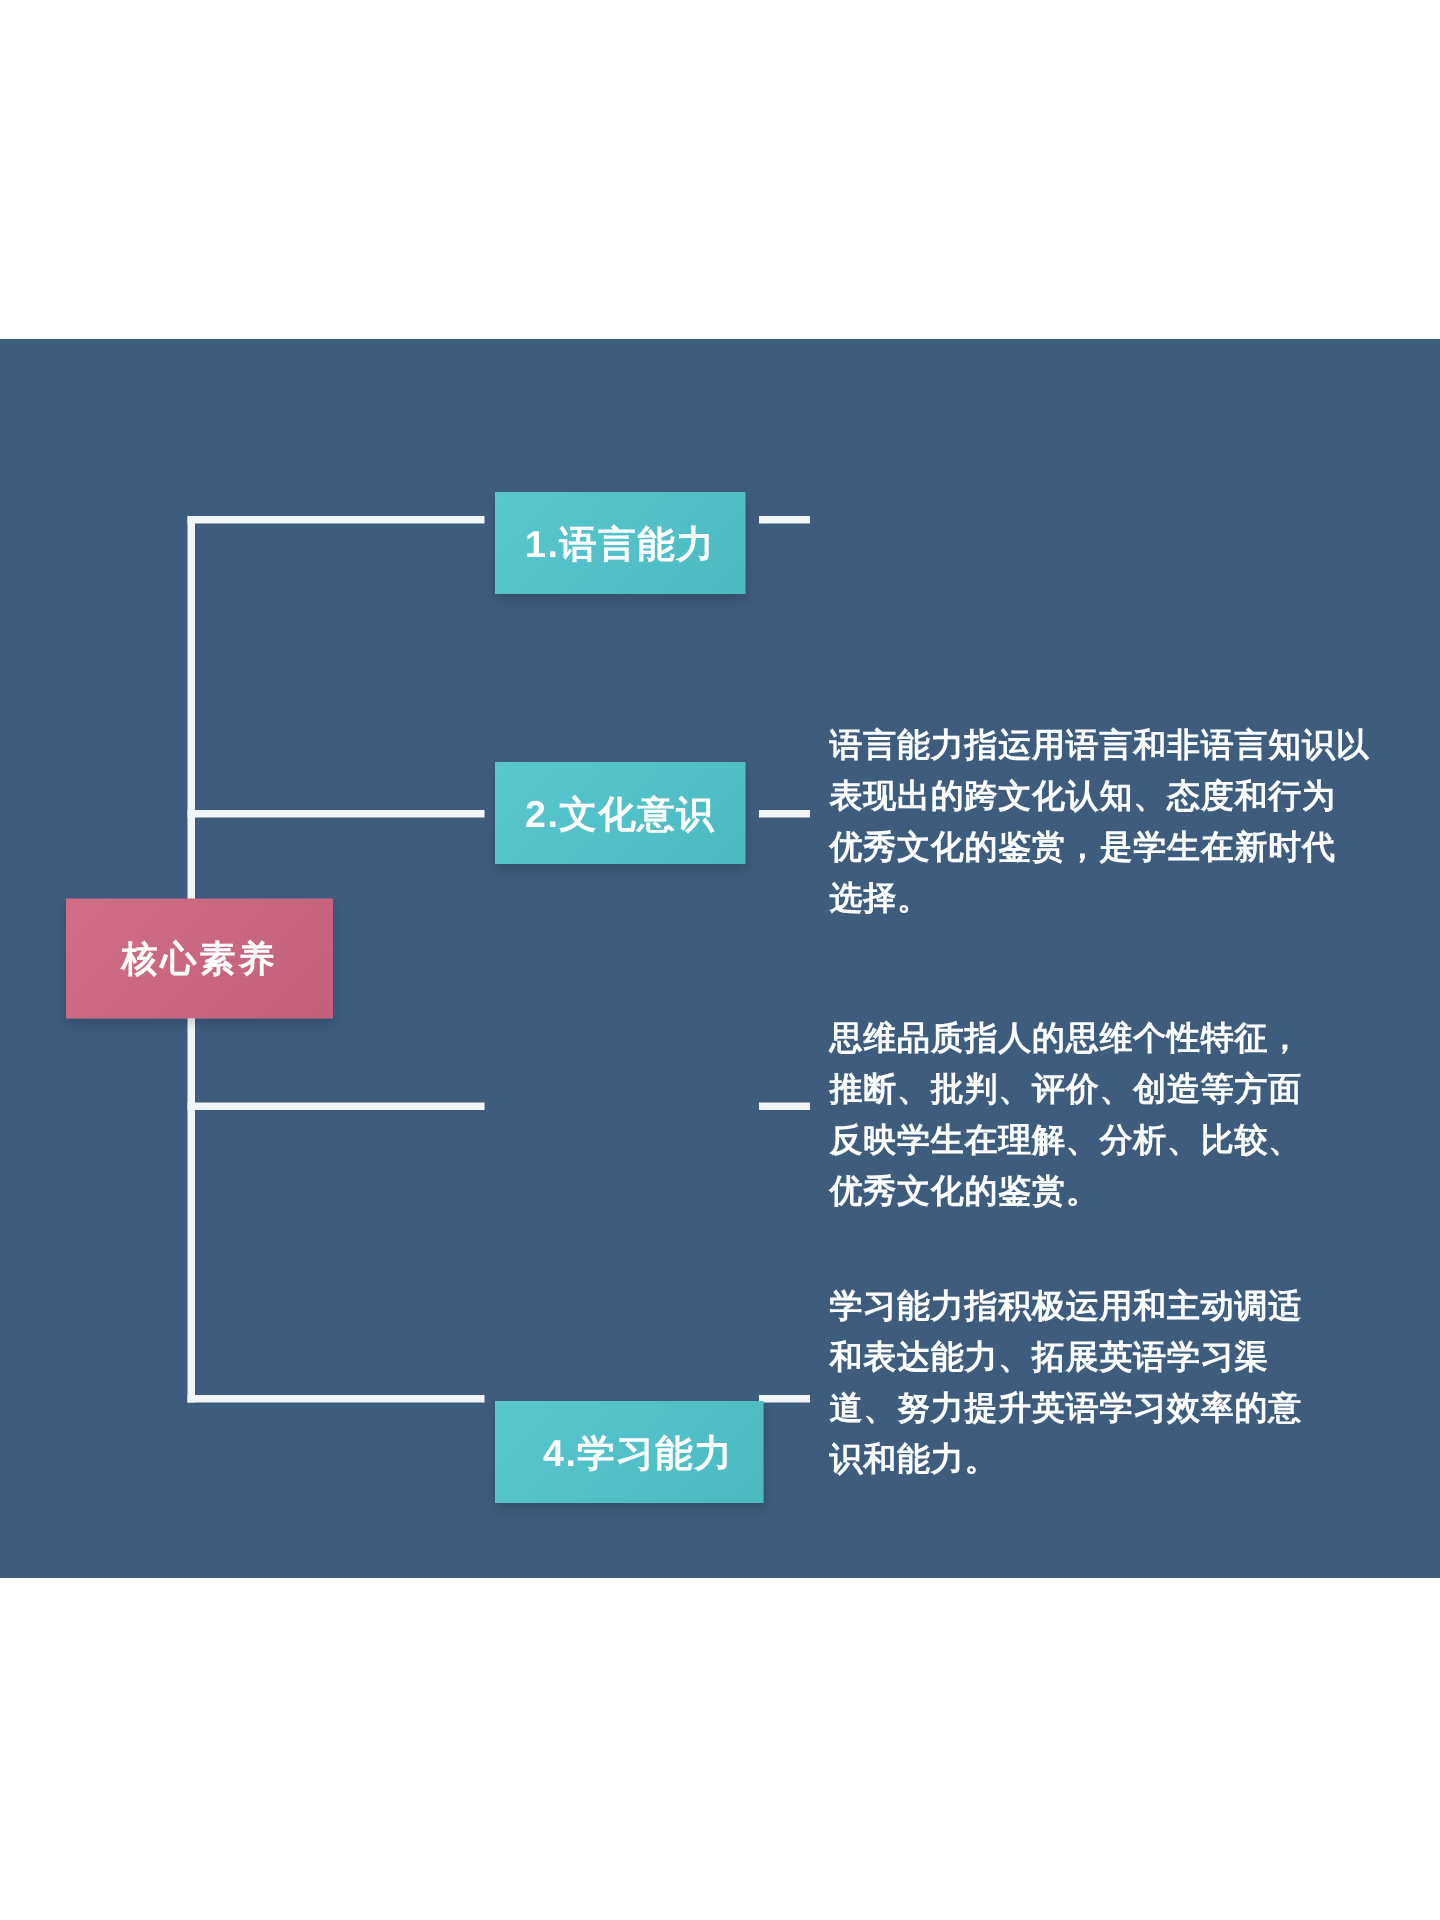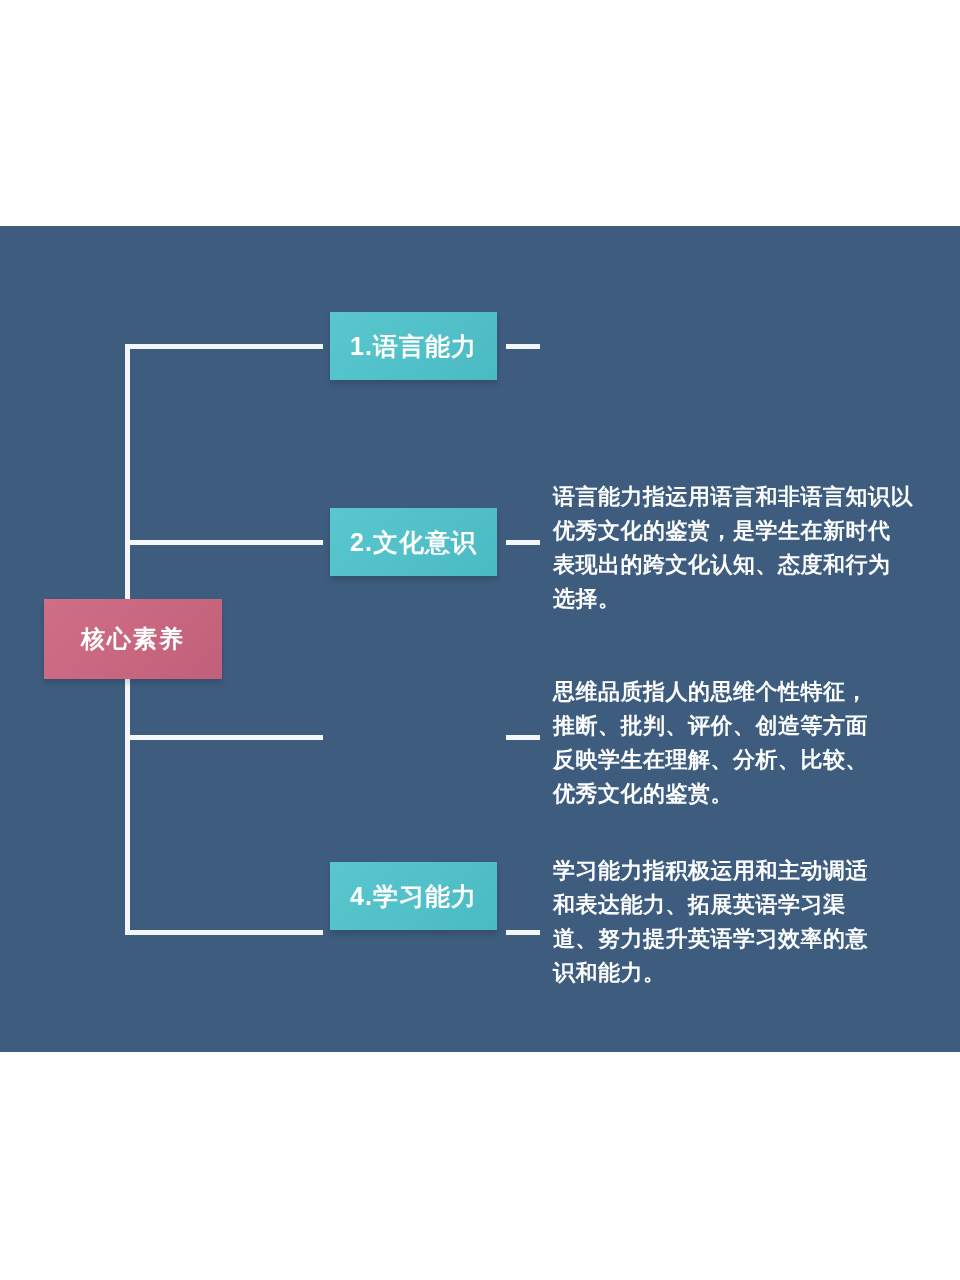--- a/index.html
+++ b/index.html
@@ -98,29 +98,29 @@
     <div class="line branch-line" style="top:509px;"></div>
     <div class="line branch-line" style="top:704px;"></div>
 
     <div class="line right-line" style="top:118px;"></div>
     <div class="line right-line" style="top:314px;"></div>
     <div class="line right-line" style="top:509px;"></div>
     <div class="line right-line" style="top:704px;"></div>
 
     <div class="root-node" style="top:373px;">核心素养</div>
 
-    <div class="node" style="top:86px;text-align:center;">1.语言能力</div>
+    <div class="node" style="top:102px;text-align:center;">1.语言能力</div>
     <div class="node" style="top:282px;">2.文化意识</div>
-    <div class="node" style="top:636px;">4.学习能力</div>
+    <div class="node" style="top:708px;padding-left:12px;">4.学习能力</div>
 
 
     <div class="desc" style="top:254px;">
       <div>语言能力指运用语言和非语言知识以</div>
+      <div>表现出的跨文化认知、态度和行为</div>
       <div>优秀文化的鉴赏，是学生在新时代</div>
-      <div>表现出的跨文化认知、态度和行为</div>
       <div>选择。</div>
     </div>
 
     <div class="desc" style="top:449px;">
       <div>思维品质指人的思维个性特征，</div>
       <div>推断、批判、评价、创造等方面</div>
       <div>反映学生在理解、分析、比较、</div>
       <div>优秀文化的鉴赏。</div>
     </div>
 

